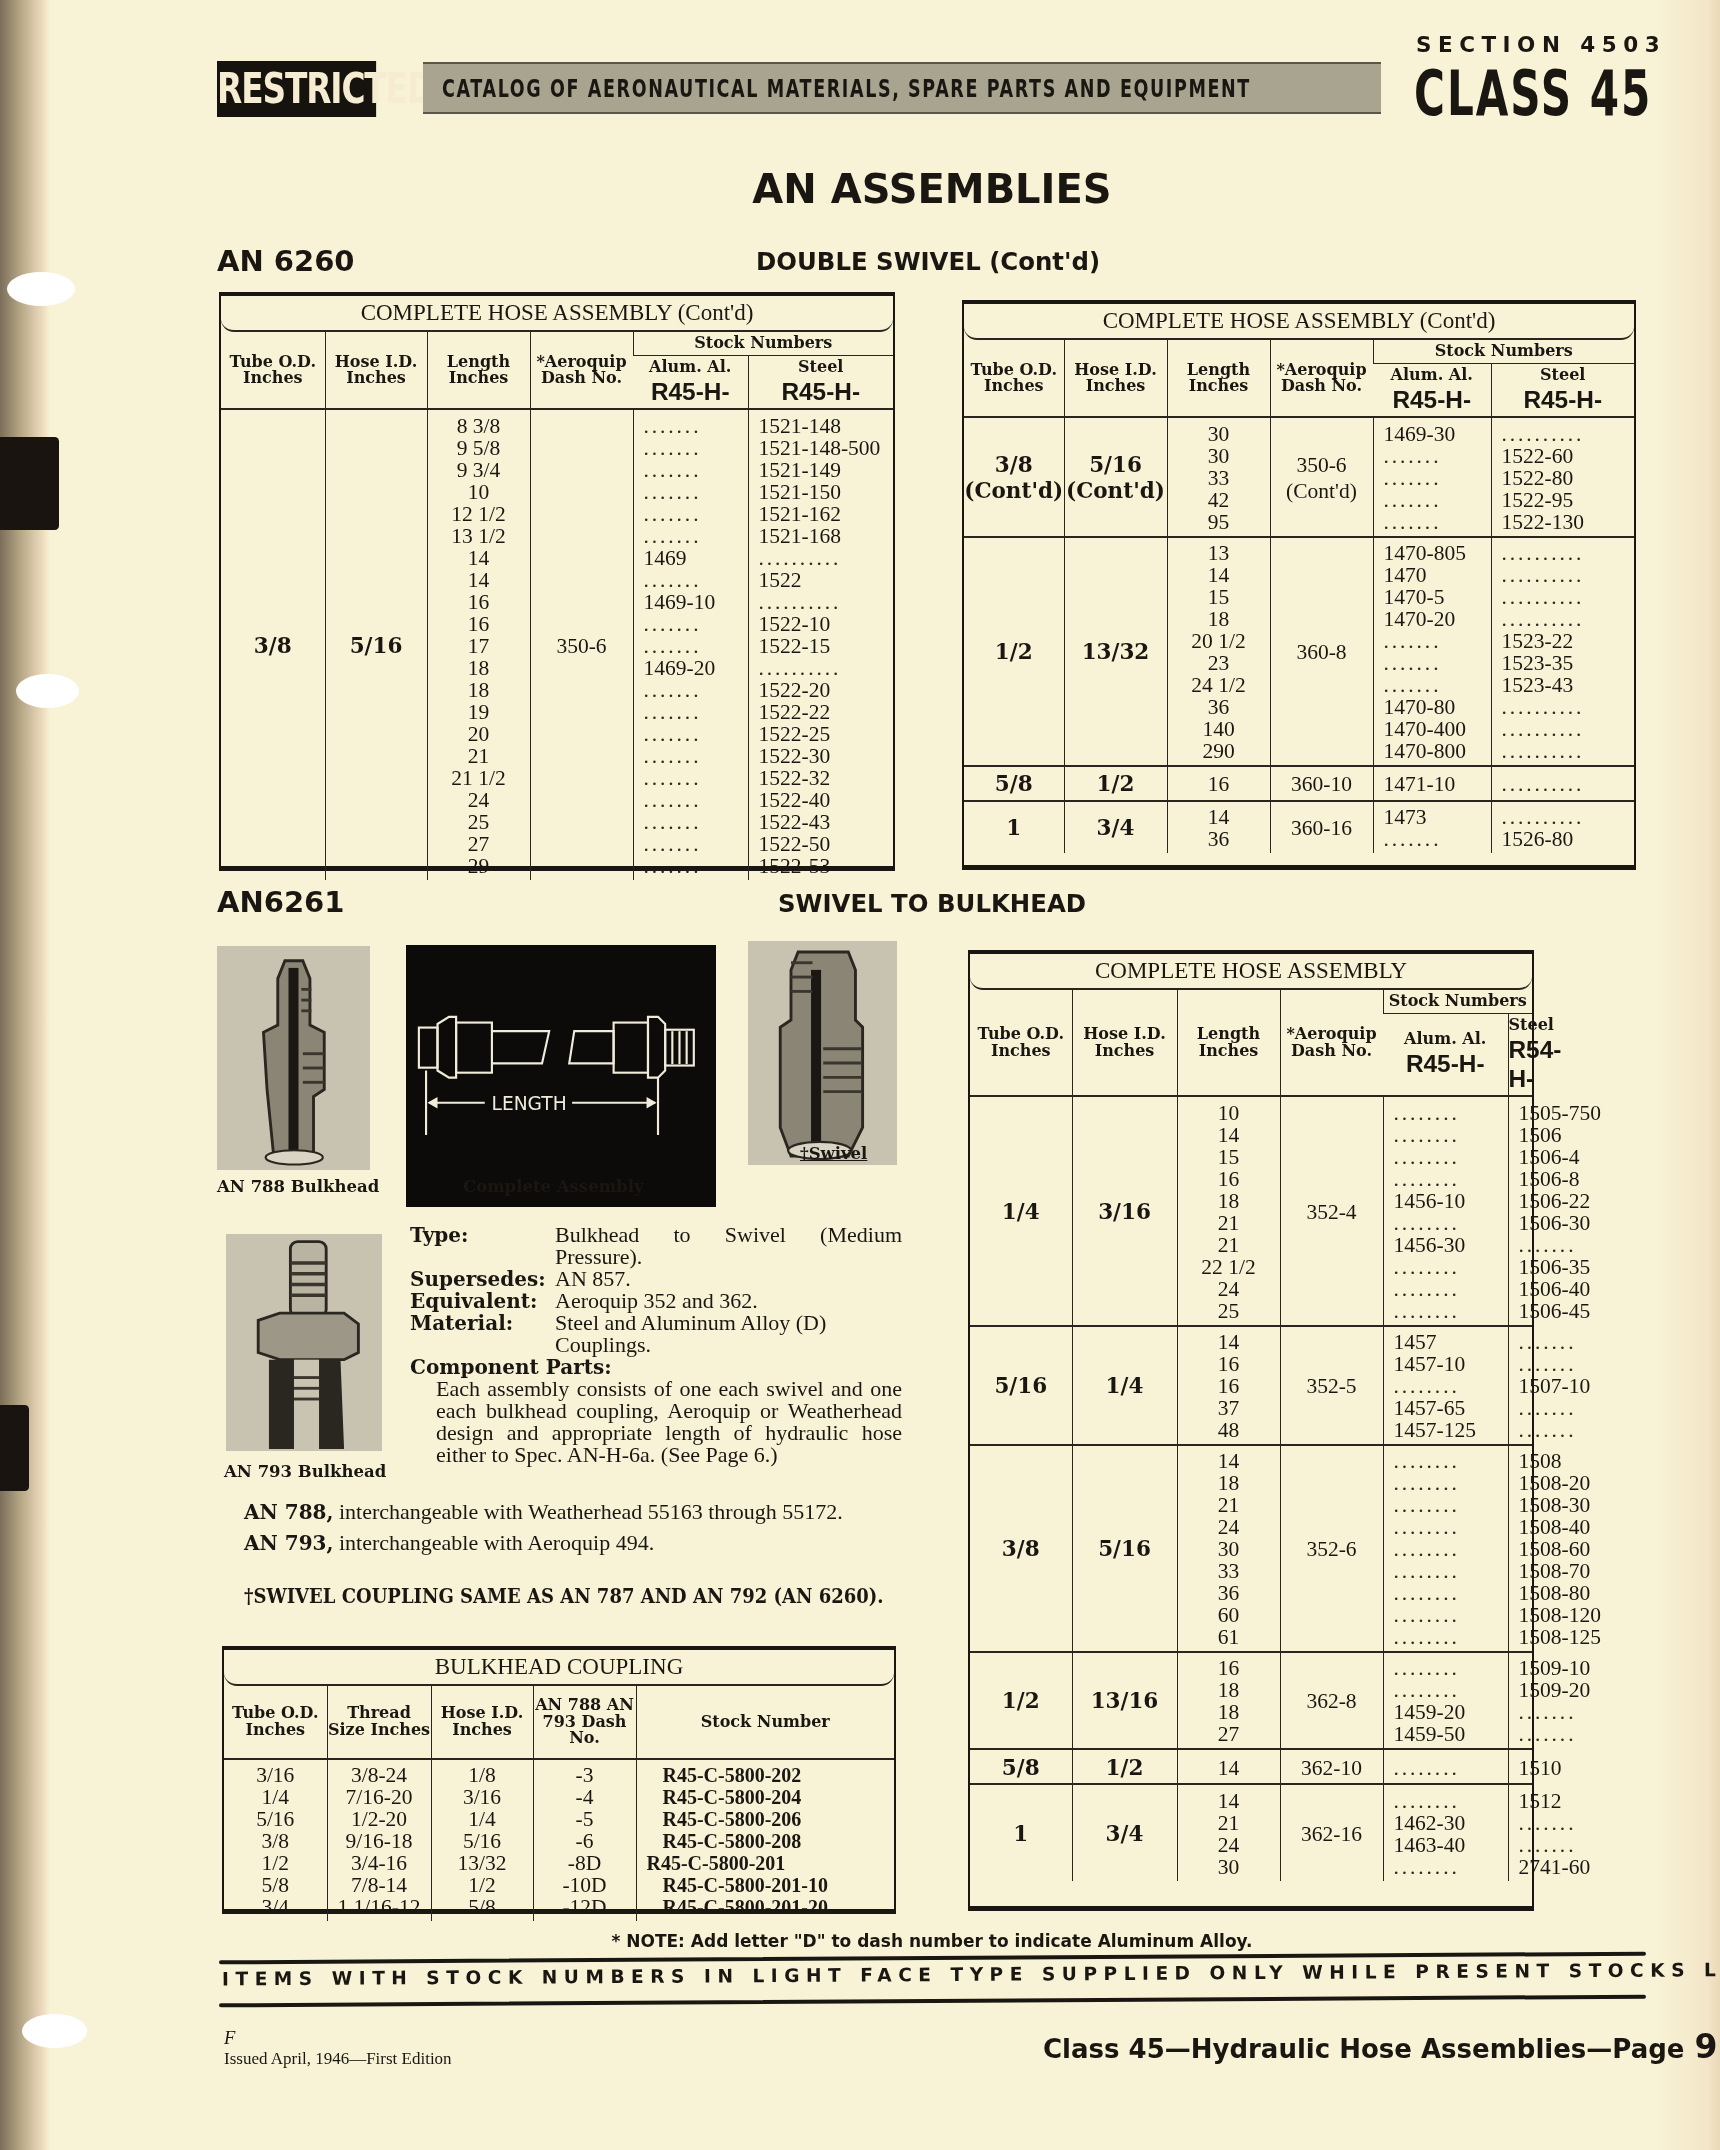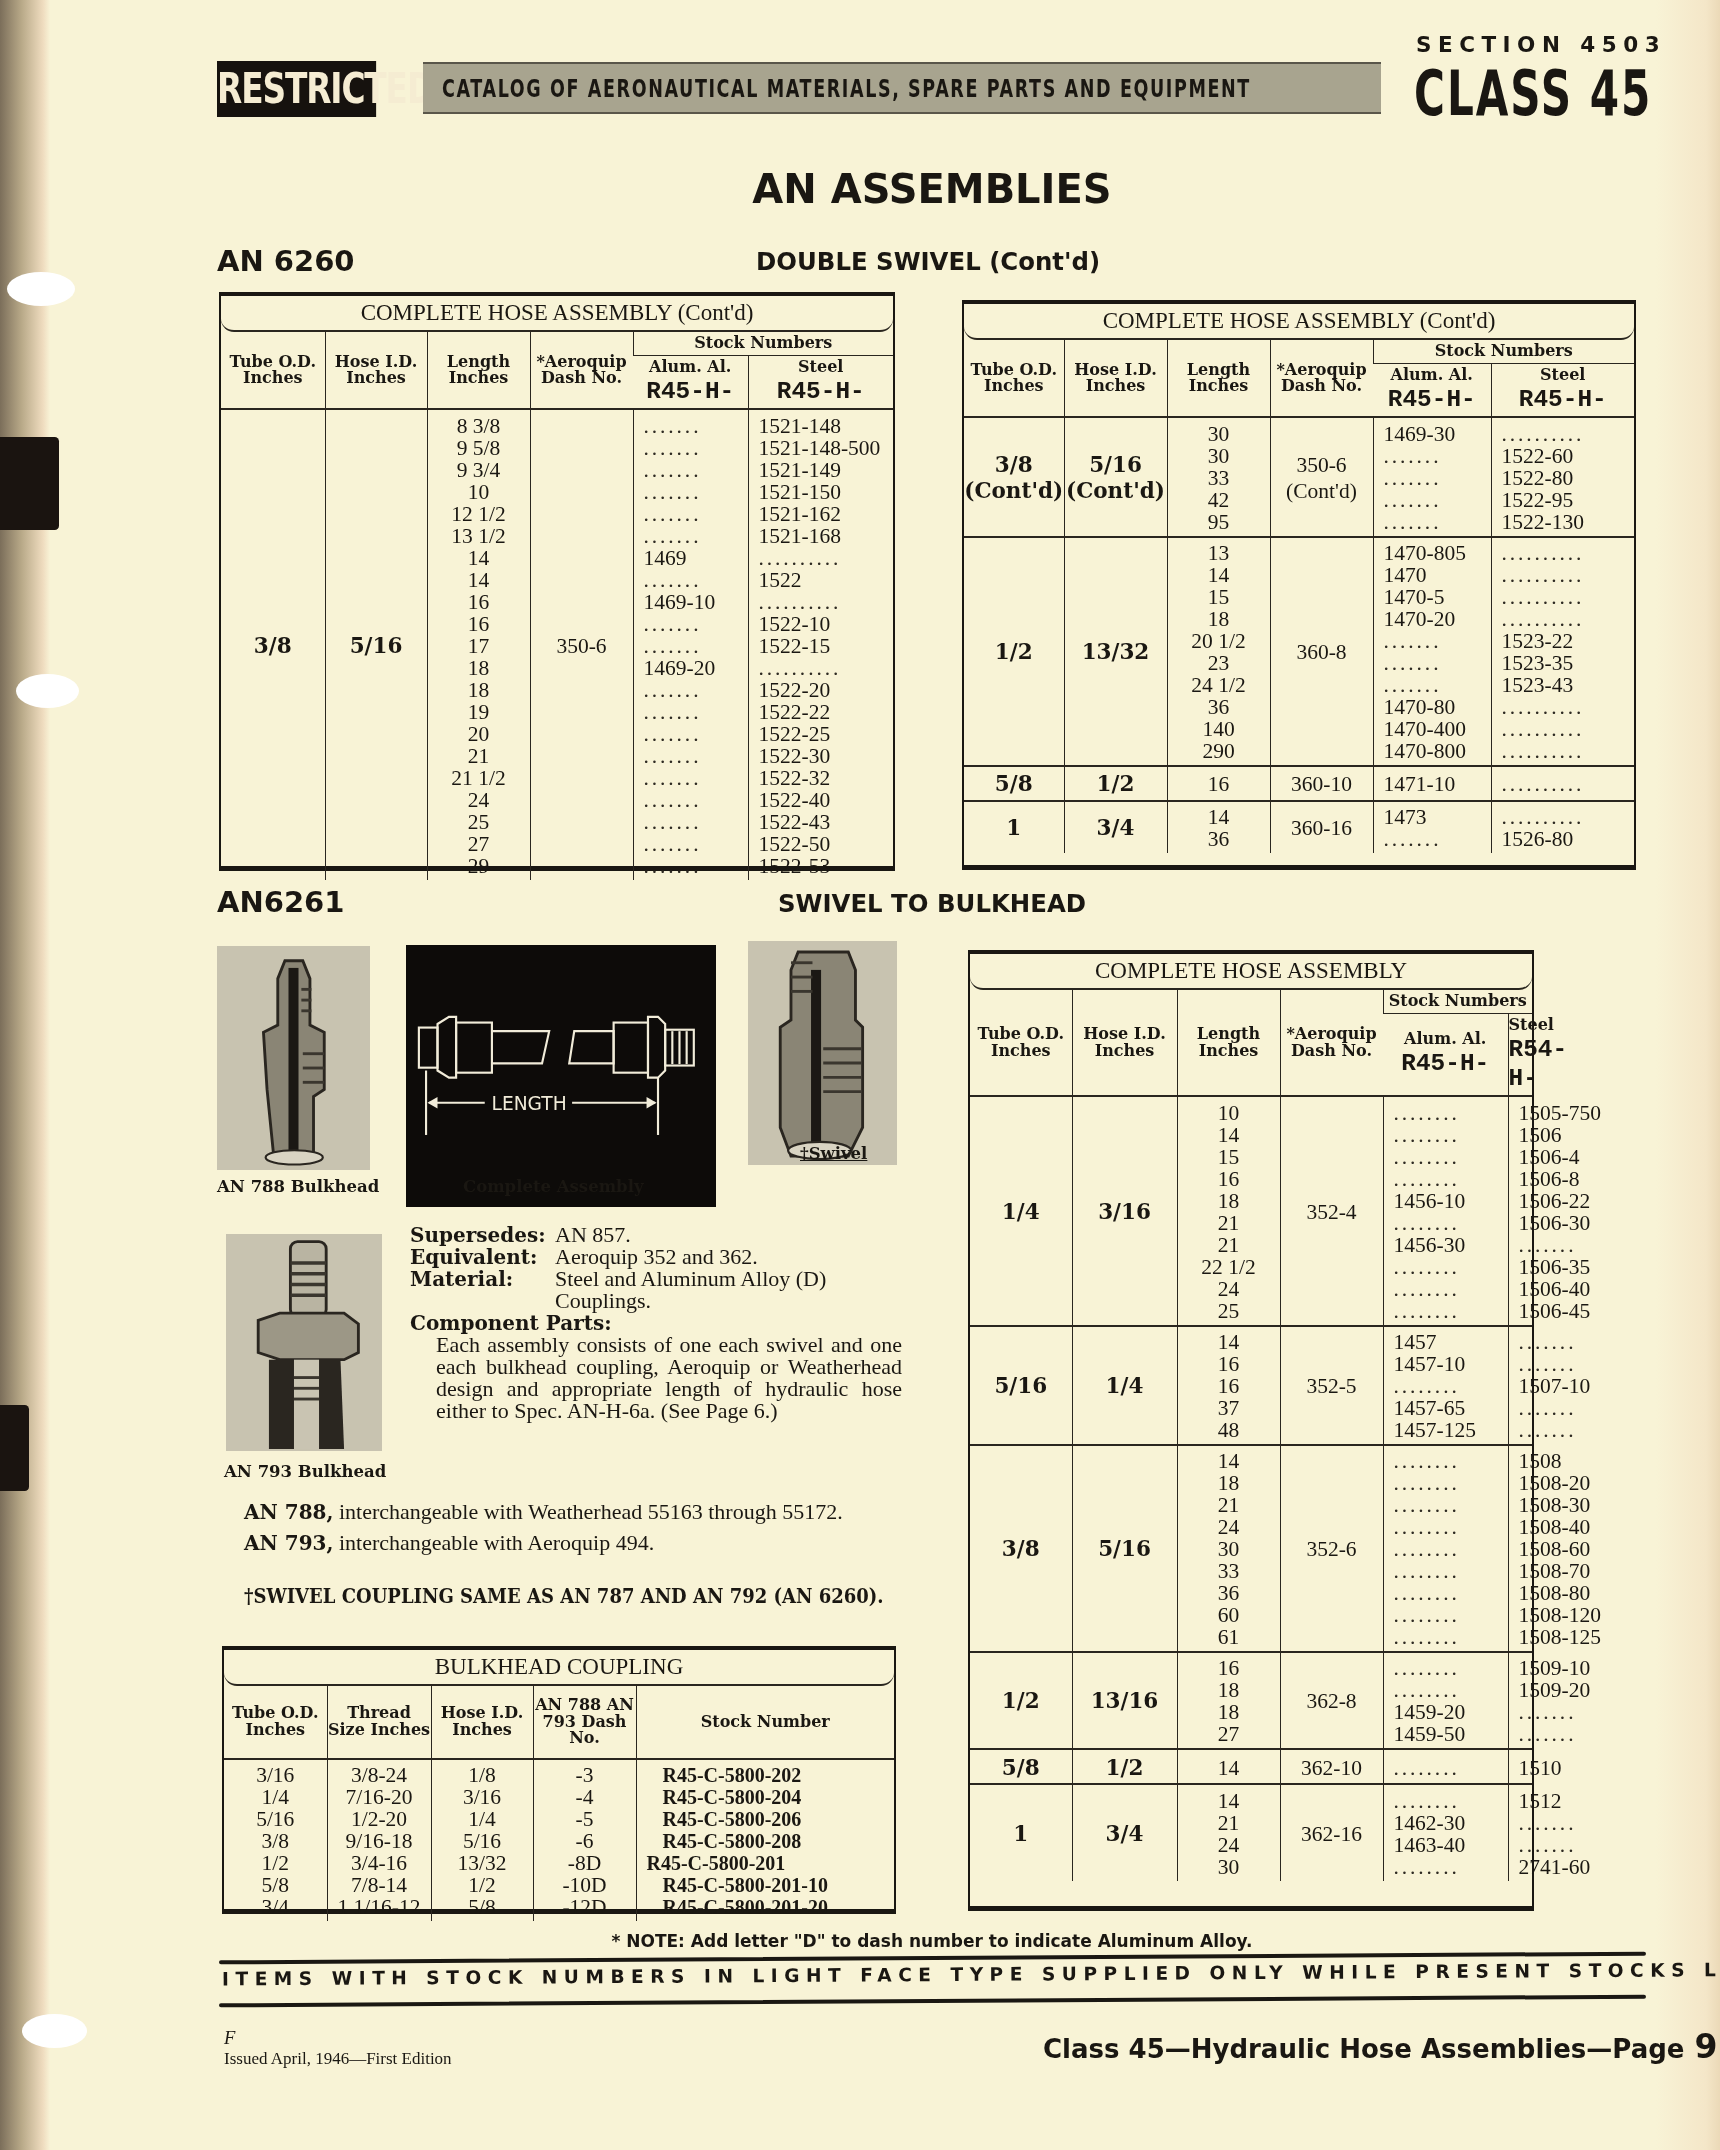--- a/index.html
+++ b/index.html
@@ -77,21 +77,21 @@
   }
   .tbl table { border-collapse: collapse; width: 100%; table-layout: fixed; }
   .tbl th {
     font-family: "DejaVu Serif", serif; font-weight: bold; font-size: 16px;
     line-height: 16.5px; vertical-align: middle; text-align: center;
     border-left: 1.4px solid #2a261f; border-bottom: 2.2px solid #2a261f; padding: 2.9px 0;
   }
   .tbl th:first-child { border-left: none; }
   .tbl th.stockgrp { border-bottom: 1.4px solid #2a261f; height: 17px; }
   .tbl th .code {
-    display: block; font-family: Liberation Mono, monospace; font-size: 24.4px;
+    display: block; font-family: Liberation Sans, sans-serif; font-size: 24.4px;
     line-height: 29px; margin-top: 1.4px;
   }
   .tbl td {
     border-left: 1.4px solid #2a261f; border-bottom: 2.2px solid #2a261f;
     vertical-align: middle; text-align: center; font-size: 21.5px; line-height: 22px;
     padding: 4.3px 0 2.9px 0;
   }
   .tbl td:first-child { border-left: none; }
   .tbl tr:last-child td { border-bottom: none; }
   .tbl td.big { font-family: "DejaVu Serif", serif; font-weight: bold; font-size: 21.5px; line-height: 26px; }
@@ -471,20 +471,24 @@
         <line x1="95" y1="200" x2="130" y2="200"></line>
         <line x1="95" y1="215" x2="130" y2="215"></line>
         <line x1="95" y1="230" x2="130" y2="230"></line>
       </g>
   </svg>
 </div>
 <div class="fig-caption" style="left:224px;top:1462px;">AN 793 Bulkhead</div>
 
 <div class="spec" style="left:410px;top:1224px;width:492px;">
   <div class="row">
+      <span class="lbl" style="width:145px;">Type:</span>
+      <span style="flex:1;text-align:justify;padding-left:0;">Bulkhead to Swivel (Medium Pressure).</span>
+    </div>
+  <div class="row">
       <span class="lbl" style="width:145px;">Supersedes:</span>
       <span>AN 857.</span>
     </div>
   <div class="row">
       <span class="lbl" style="width:145px;">Equivalent:</span>
       <span>Aeroquip 352 and 362.</span>
     </div>
   <div class="row">
       <span class="lbl" style="width:145px;">Material:</span>
       <span style="flex:1;">Steel and Aluminum Alloy (D) Couplings.</span>

